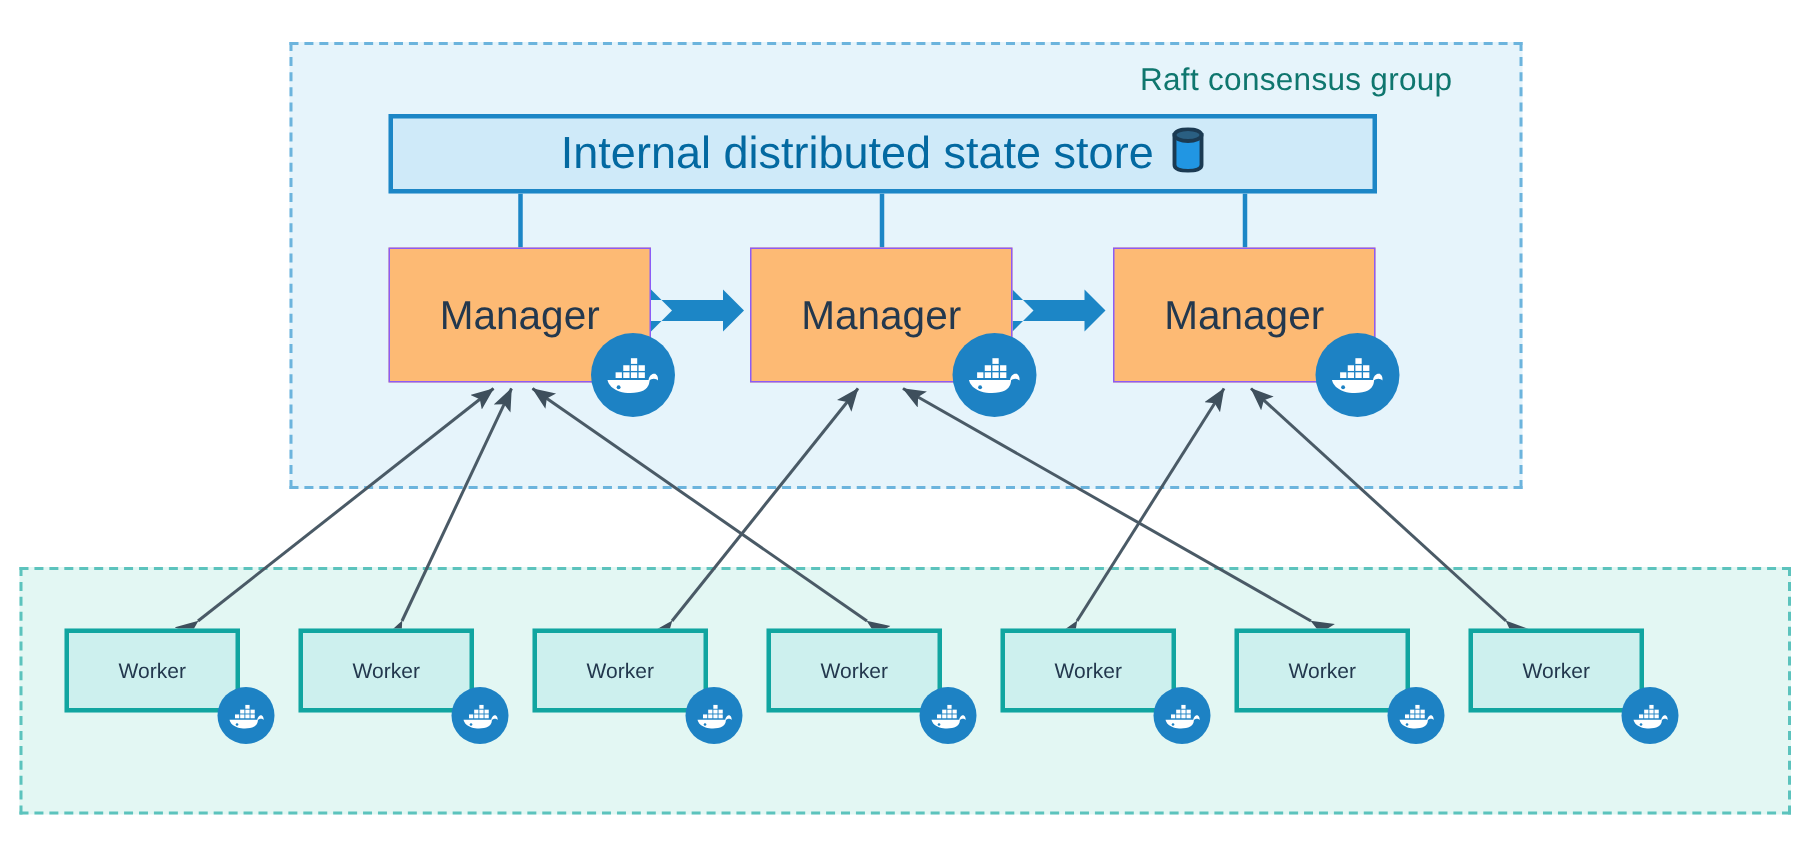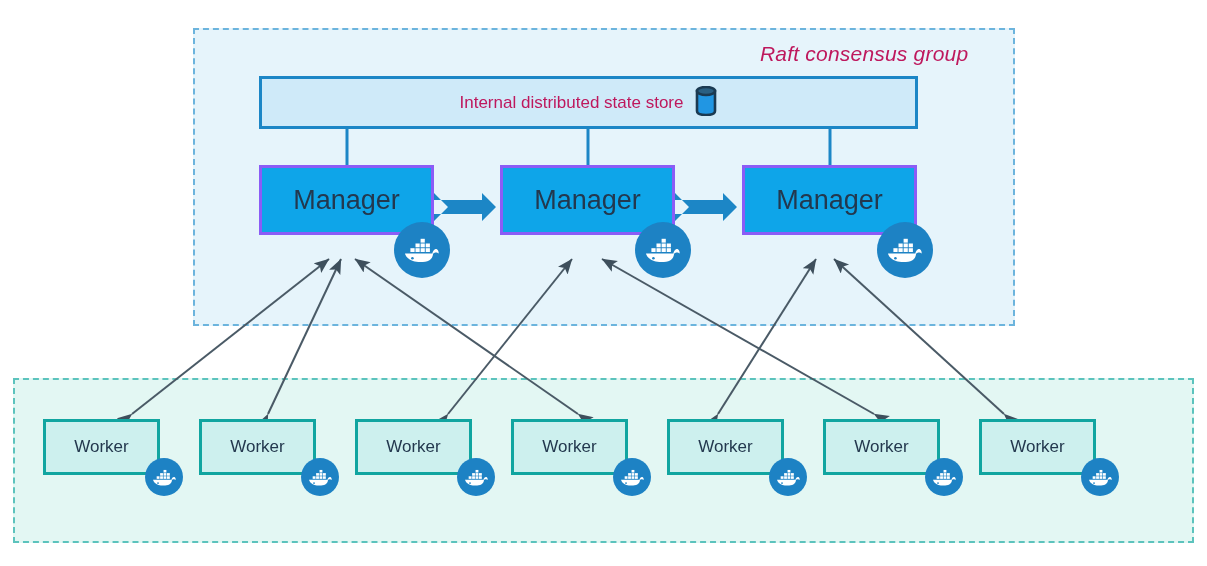--- a/index.html
+++ b/index.html
@@ -44,24 +44,23 @@
     left: 13px;
     top: 378px;
     width: 1181px;
     height: 165px;
     background: #e3f7f3;
     border: 2px dashed #5cc3bd;
   }
   .group-label {
     position: absolute;
     font-size: 21px;
-    color: #be185d;
+    color: #0f766e;
     white-space: nowrap;
     letter-spacing: 0.2px;
-    font-style: italic;
   }
   #raft-label {
     left: 760px;
     top: 42px;
   }
   #gossip-label {
     left: 1007px;
     top: 496px;
   }
   
@@ -72,38 +71,38 @@
     width: 659px;
     height: 53px;
     box-sizing: border-box;
     background: #cfeaf9;
     border: 3px solid #1c86c6;
     display: flex;
     align-items: center;
     justify-content: center;
   }
   #state-store .ss-text {
-    font-size: 17px;
-    color: #be185d;
+    font-size: 30px;
+    color: #0369a1;
     white-space: nowrap;
   }
   .db-icon {
     display: inline-block;
     margin-left: 12px;
     vertical-align: middle;
   }
   
   .manager {
     position: absolute;
     top: 165px;
     width: 175px;
-    height: 70px;
+    height: 90px;
     box-sizing: border-box;
-    background: #0ea5e9;
-    border: 3px solid #8b5cf6;
+    background: #fdba74;
+    border: 1px solid #8b5cf6;
     display: flex;
     align-items: center;
     justify-content: center;
   }
   .manager .node-text {
     font-size: 27px;
     color: #23384e;
     white-space: nowrap;
   }
   #manager-0 { left: 259px; }
@@ -116,21 +115,21 @@
     width: 117px;
     height: 56px;
     box-sizing: border-box;
     background: #cdf0ee;
     border: 3px solid #11a5a0;
     display: flex;
     align-items: center;
     justify-content: center;
   }
   .worker .node-text {
-    font-size: 17px;
+    font-size: 14px;
     color: #23384e;
     white-space: nowrap;
   }
   #worker-0 { left: 43px; }
   #worker-1 { left: 199px; }
   #worker-2 { left: 355px; }
   #worker-3 { left: 511px; }
   #worker-4 { left: 667px; }
   #worker-5 { left: 823px; }
   #worker-6 { left: 979px; }

